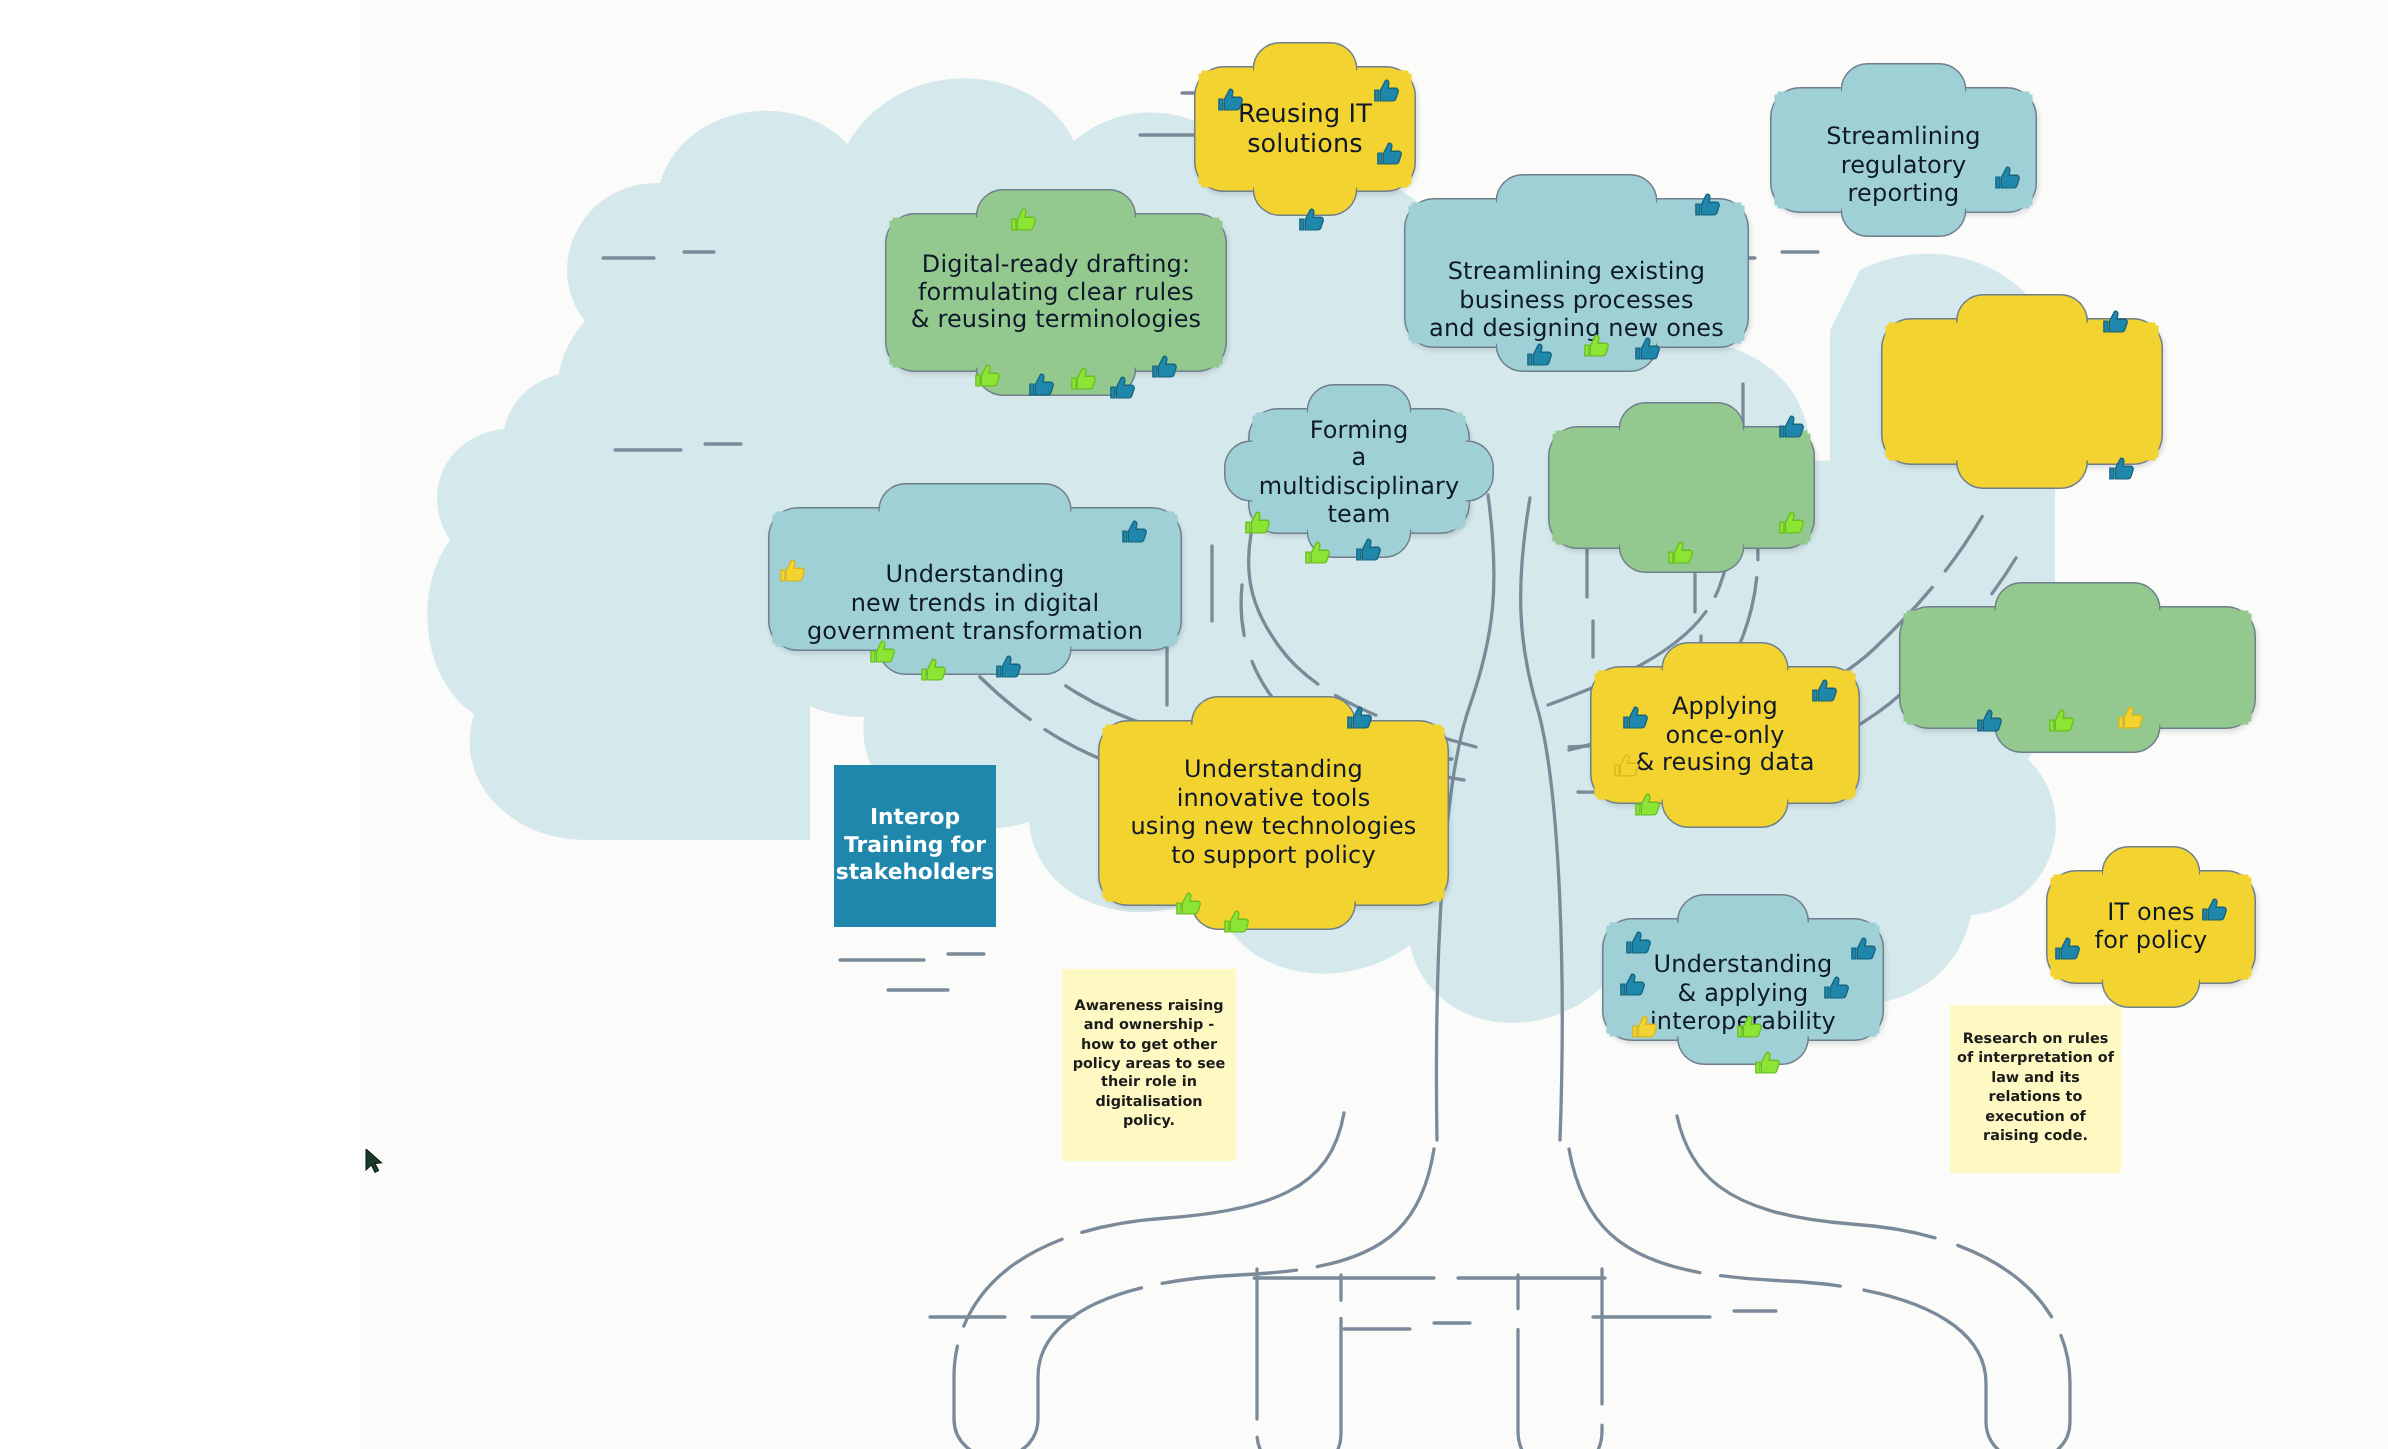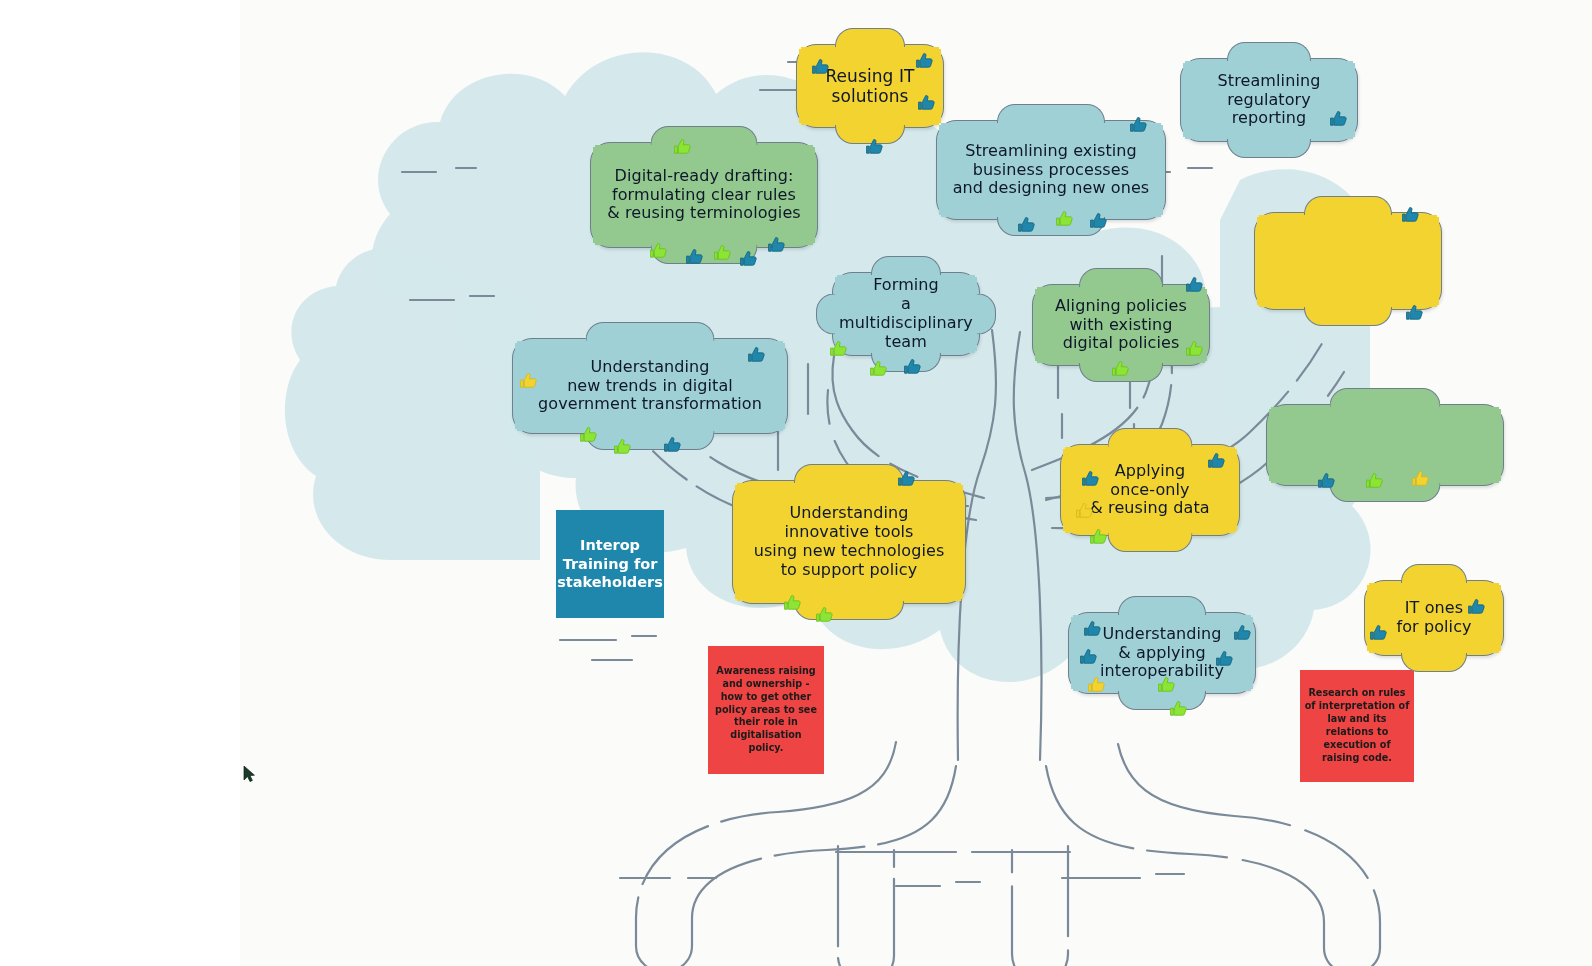--- a/index.html
+++ b/index.html
@@ -19,28 +19,28 @@
   .card .nub{position:absolute;background:inherit;border:1.6px solid #6f7f8c;z-index:1;}
   .card .nub.t{left:50%;transform:translateX(-50%);top:-17px;height:34px;border-bottom:none;border-radius:18px 18px 0 0;}
   .card .nub.b{left:50%;transform:translateX(-50%);bottom:-17px;height:34px;border-top:none;border-radius:0 0 18px 18px;}
   .card .nub.l{top:50%;transform:translateY(-50%);left:-17px;width:34px;border-right:none;border-radius:18px 0 0 18px;}
   .card .nub.r{top:50%;transform:translateY(-50%);right:-17px;width:34px;border-left:none;border-radius:0 18px 18px 0;}
   .card .mask{position:absolute;background:inherit;z-index:2;}
   .card .mask.h{left:4px;right:4px;top:2px;bottom:2px;}
   .card .mask.v{top:4px;bottom:4px;left:2px;right:2px;}
 
   .c-yellow{background:#f2d330;}
-  .c-blue{background:#9ed0d6;}
+  .c-blue{background:#9ed0d6;align-items:flex-end;}
   .c-green{background:#93c98e;}
 
   
   .note{position:absolute;box-sizing:border-box;display:flex;align-items:center;
         justify-content:center;text-align:center;white-space:pre-line;}
   .note-teal{background:#1f87ac;color:#ffffff;font-size:14.5px;line-height:1.28;font-weight:600;}
-  .note-lime{background:#ef4444;color:#1b1b1b;font-size:9.6px;line-height:1.34;font-weight:700;}
+  .note-lime{background:#fef9c3;color:#1b1b1b;font-size:9.6px;line-height:1.34;font-weight:700;}
 
   
   .thumb{position:absolute;width:19px;height:19px;z-index:6;line-height:0;}
   .thumb svg{width:100%;height:100%;display:block;}
 
   #cursor{position:absolute;z-index:50;width:14px;height:16px;}
 </style>
 </head>
 <body>
 
@@ -213,21 +213,21 @@
               <path d="M6.6 11.9 L11 3.3 c1.9-.5 3.2.8 2.8 2.6 L13 9.9 h6.3 c1.7 0 2.8 1.4 2.3 2.9 l-2 6.1 c-.4 1.1-1.3 1.6-2.5 1.6 H6.6 z" fill="#1f87ac" stroke="#15647f" stroke-width="1.1" stroke-linejoin="round"></path>
             </svg>
           </div>
           <div class="thumb" style="left: 176px; top: 92px;">
             <svg viewBox="0 0 24 24" aria-hidden="true">
               <path d="M2 11.5h3.4v9H2z" fill="#1f87ac" stroke="#15647f" stroke-width="1.1"></path>
               <path d="M6.6 11.9 L11 3.3 c1.9-.5 3.2.8 2.8 2.6 L13 9.9 h6.3 c1.7 0 2.8 1.4 2.3 2.9 l-2 6.1 c-.4 1.1-1.3 1.6-2.5 1.6 H6.6 z" fill="#1f87ac" stroke="#15647f" stroke-width="1.1" stroke-linejoin="round"></path>
             </svg>
           </div>
         </div>
-        <div class="card c-blue" style="left: 696px; top: 120px; width: 230px; height: 100px; font-size: 16px; border-radius: 20px;">
+        <div class="card c-blue" style="left: 696px; top: 132px; width: 230px; height: 100px; font-size: 16px; border-radius: 20px;">
           <div class="nub t" style="width: 106px;"></div>
           <div class="nub b" style="width: 106px;"></div>
           <div class="mask h"></div>
           <div class="mask v"></div>
           <div class="txt">Streamlining existing
 business processes
 and designing new ones</div>
           <div class="thumb" style="left: 192px; top: -6px;">
             <svg viewBox="0 0 24 24" aria-hidden="true">
               <path d="M2 11.5h3.4v9H2z" fill="#1f87ac" stroke="#15647f" stroke-width="1.1"></path>
@@ -298,23 +298,20 @@
               <path d="M2 11.5h3.4v9H2z" fill="#1f87ac" stroke="#15647f" stroke-width="1.1"></path>
               <path d="M6.6 11.9 L11 3.3 c1.9-.5 3.2.8 2.8 2.6 L13 9.9 h6.3 c1.7 0 2.8 1.4 2.3 2.9 l-2 6.1 c-.4 1.1-1.3 1.6-2.5 1.6 H6.6 z" fill="#1f87ac" stroke="#15647f" stroke-width="1.1" stroke-linejoin="round"></path>
             </svg>
           </div>
         </div>
         <div class="card c-green" style="left: 792px; top: 284px; width: 178px; height: 82px; font-size: 16px; border-radius: 20px;">
           <div class="nub t" style="width: 82px;"></div>
           <div class="nub b" style="width: 82px;"></div>
           <div class="mask h"></div>
           <div class="mask v"></div>
-          <div class="txt">Aligning policies
-with existing
-digital policies</div>
           <div class="thumb" style="left: 152px; top: -10px;">
             <svg viewBox="0 0 24 24" aria-hidden="true">
               <path d="M2 11.5h3.4v9H2z" fill="#1f87ac" stroke="#15647f" stroke-width="1.1"></path>
               <path d="M6.6 11.9 L11 3.3 c1.9-.5 3.2.8 2.8 2.6 L13 9.9 h6.3 c1.7 0 2.8 1.4 2.3 2.9 l-2 6.1 c-.4 1.1-1.3 1.6-2.5 1.6 H6.6 z" fill="#1f87ac" stroke="#15647f" stroke-width="1.1" stroke-linejoin="round"></path>
             </svg>
           </div>
           <div class="thumb" style="left: 152px; top: 54px;">
             <svg viewBox="0 0 24 24" aria-hidden="true">
               <path d="M2 11.5h3.4v9H2z" fill="#8ce534" stroke="#69bf1f" stroke-width="1.1"></path>
               <path d="M6.6 11.9 L11 3.3 c1.9-.5 3.2.8 2.8 2.6 L13 9.9 h6.3 c1.7 0 2.8 1.4 2.3 2.9 l-2 6.1 c-.4 1.1-1.3 1.6-2.5 1.6 H6.6 z" fill="#8ce534" stroke="#69bf1f" stroke-width="1.1" stroke-linejoin="round"></path>

